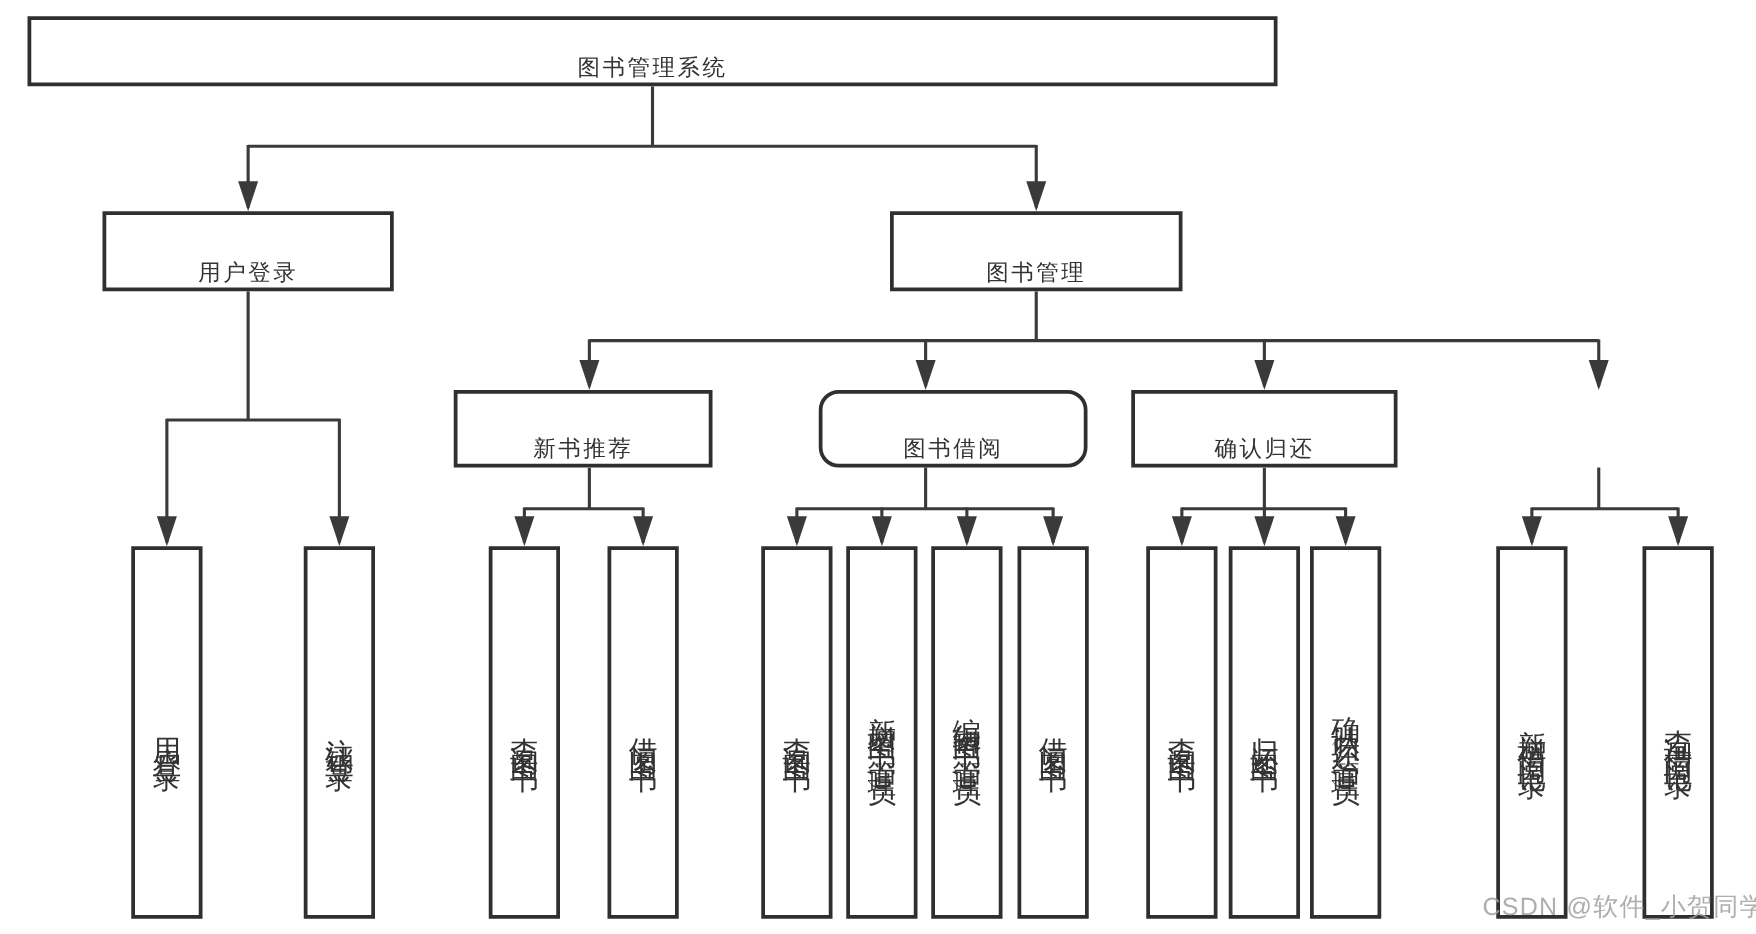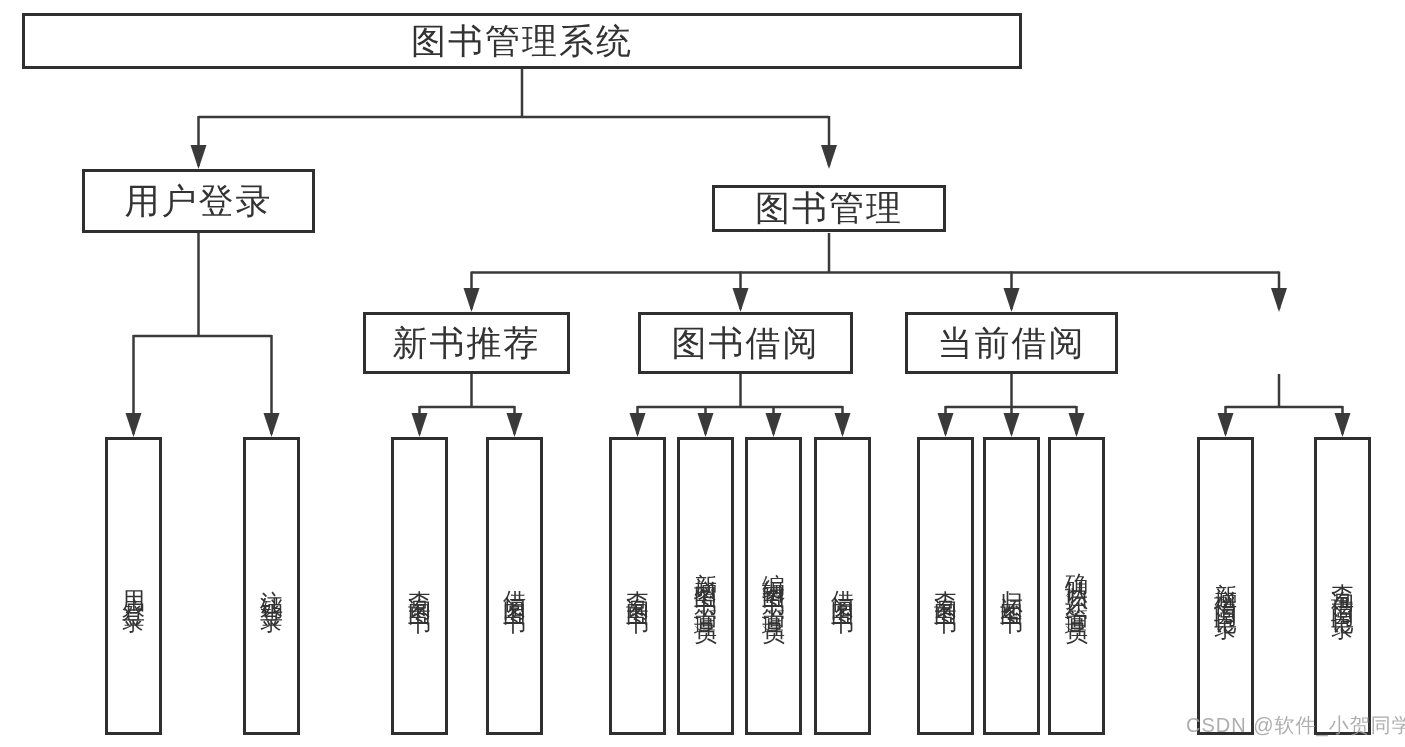--- a/index.html
+++ b/index.html
@@ -17,23 +17,23 @@
     left: 0; top: 0;
     width: 1405px; height: 747px;
     pointer-events: none;
   }
   .box {
     position: absolute;
     box-sizing: border-box;
     border: 3px solid #2f2f2f;
     background: #ffffff;
     display: flex;
-    align-items: center;
+    align-items: flex-end;
     justify-content: center;
-    font-size: 35px;
+    font-size: 18px;
     letter-spacing: 2px;
     z-index: 2;
   }
   .leaf {
     position: absolute;
     top: 437px;
     width: 57px;
     height: 298px;
     box-sizing: border-box;
     border: 3px solid #2f2f2f;
@@ -136,32 +136,32 @@
     </g>
   </svg>
 
   <div class="box" style="left:22px; top:13px; width:1000px; height:56px;">
     <span>图书管理系统</span>
   </div>
 
   <div class="box" style="left:82px; top:169px; width:233px; height:64px;">
     <span>用户登录</span>
   </div>
-  <div class="box" style="left:712px; top:169px; width:234px; height:47px;margin-top:16px;">
+  <div class="box" style="left:712px; top:169px; width:234px; height:64px;">
     <span>图书管理</span>
   </div>
 
   <div class="box" style="left:363px; top:312px; width:207px; height:62px;">
     <span>新书推荐</span>
   </div>
-  <div class="box" style="left:638px; top:312px; width:215px; height:62px;">
+  <div class="box" style="left:655px; top:312px; width:215px; height:62px;border-radius:16px;">
     <span>图书借阅</span>
   </div>
   <div class="box" style="left:905px; top:312px; width:213px; height:62px;">
-    <span>当前借阅</span>
+    <span>确认归还</span>
   </div>
 
   <div class="leaf" style="left:105px;">
     <span class="vtext">用户登录</span>
   </div>
   <div class="leaf" style="left:243px;">
     <span class="vtext">注销登录</span>
   </div>
 
   <div class="leaf" style="left:391px;">

